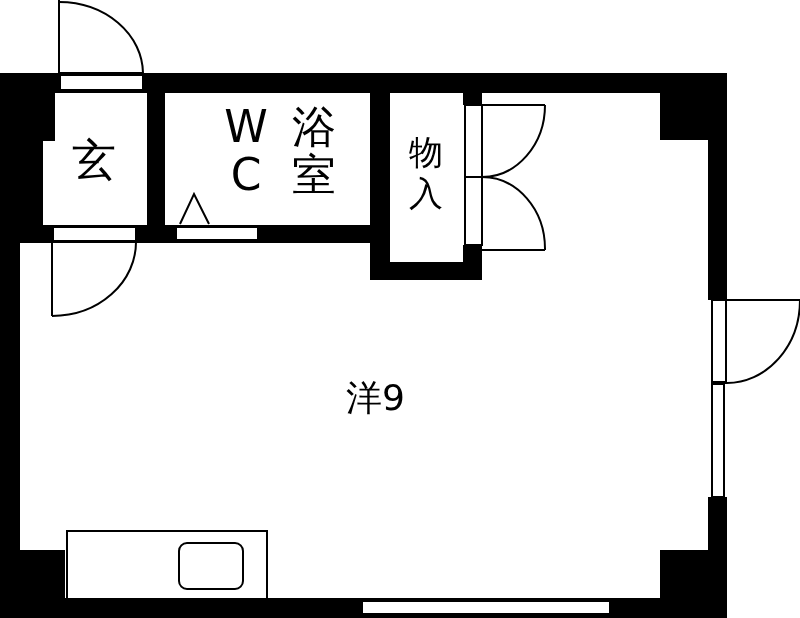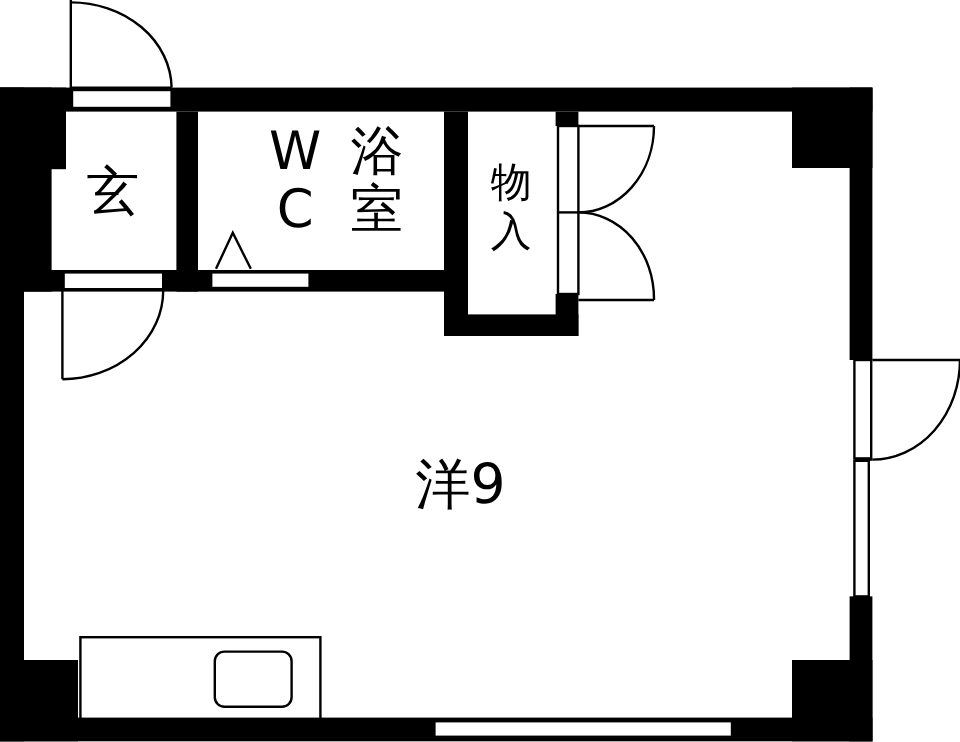--- a/index.html
+++ b/index.html
@@ -9,21 +9,21 @@
     position: absolute;
     font-family: "DejaVu Sans", "Liberation Sans", sans-serif;
     color: #000;
     line-height: 1;
     text-align: center;
   }
   .label-genkan { left: 72px; top: 138px; font-size: 44px; }
   .label-wc { left: 222px; top: 103px; font-size: 44px; width: 48px; line-height: 1.1; }
   .label-bath { left: 288px; top: 103px; font-size: 44px; width: 52px; line-height: 1.1; }
   .label-storage { left: 404px; top: 132px; font-size: 34px; width: 44px; line-height: 1.2; }
-  .label-western { left: 346px; top: 380px; font-size: 46px; }
+  .label-western { left: 346px; top: 380px; font-size: 36px; }
   .vchar { display: block; }
 </style>
 </head>
 <body>
 
 <svg id="plan" viewBox="0 0 800 618" xmlns="http://www.w3.org/2000/svg">
 
   <g fill="#000">
 
     <rect x="0" y="73" width="727" height="20"></rect>

